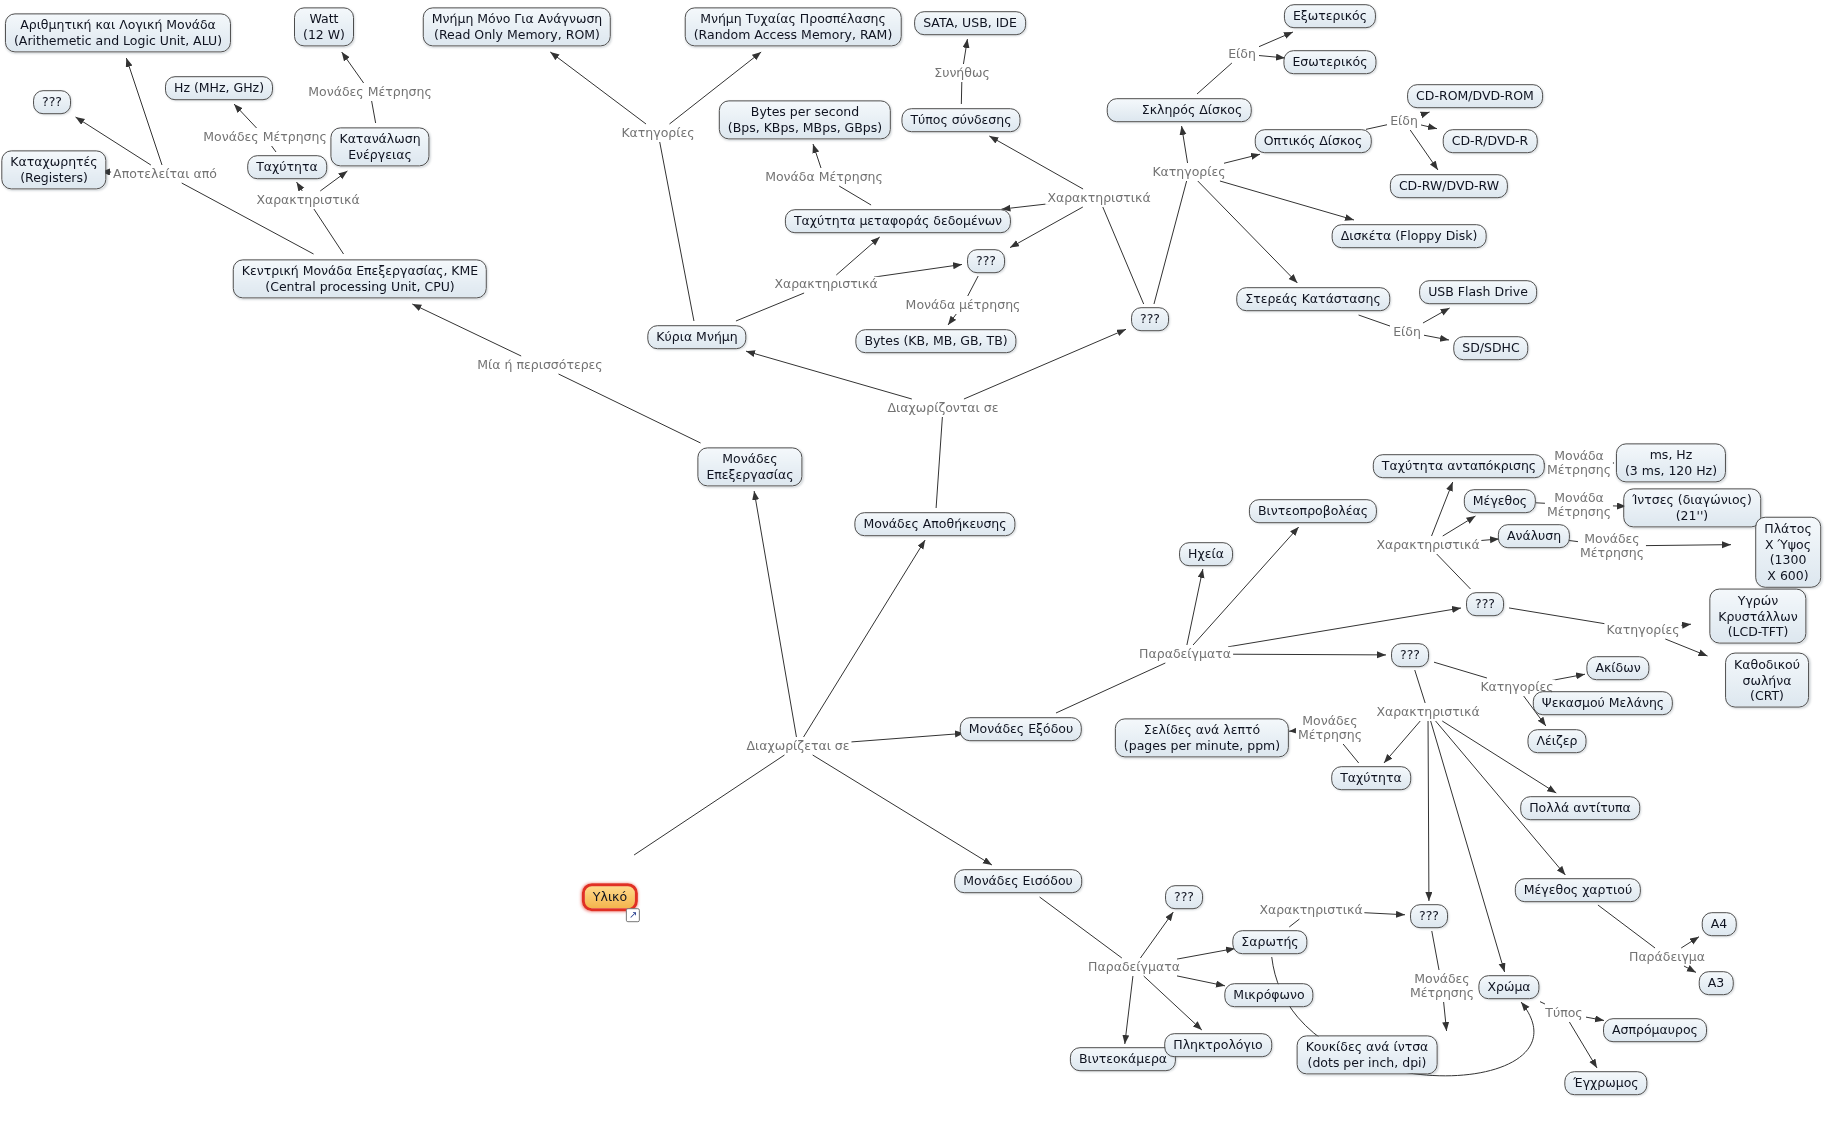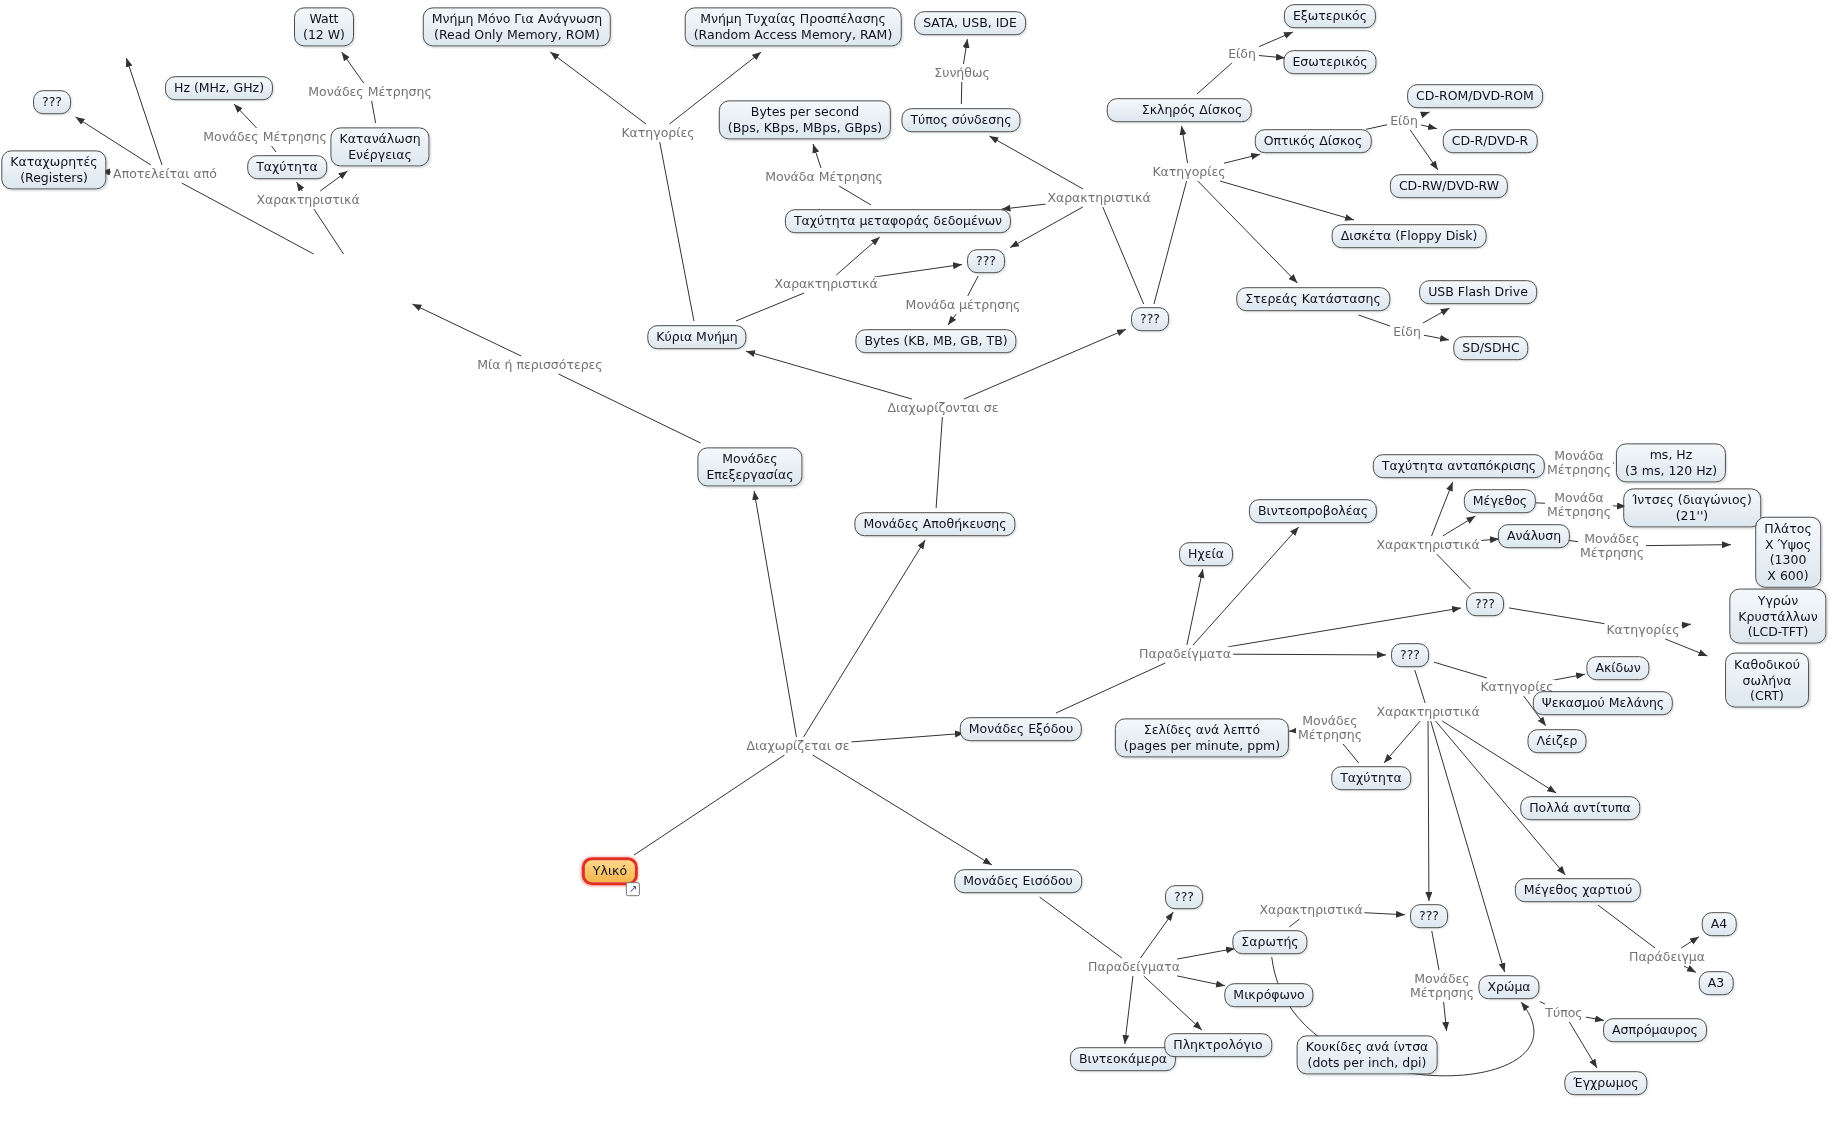--- a/index.html
+++ b/index.html
@@ -17,20 +17,21 @@
   }
   .phrase {
     position:absolute; transform:translate(-50%,-50%); z-index:1;
     font-size:12.5px; color:#737373; text-align:center;
     white-space:pre-line; line-height:1.15; background:#ffffff; padding:0 2px;
   }
   .highlight {
     background:linear-gradient(#ffd98a,#f4b54d);
     border:3px solid #e03024;
     box-shadow:0 0 3px rgba(224,48,36,0.55);
+    margin-top:26px;
   }
   .resource-icon {
     position:absolute; right:-5px; bottom:-14px; width:14px; height:14px;
     background:#ffffff; border:1px solid #777; border-radius:2px;
     font-size:10px; line-height:12px; text-align:center; color:#223a8c;
     z-index:3; cursor:pointer;
   }
 </style>
 </head>
 <body>
@@ -135,36 +136,40 @@
       <line x1="1039.5813953488373" y1="897" x2="1121.860465116279" y2="958" stroke="#333333" stroke-width="1"></line>
       <line x1="1140.4285714285713" y1="958" x2="1173.2857142857142" y2="912" stroke="#333333" stroke-width="1" marker-end="url(#arrow)"></line>
       <line x1="1177" y1="959.0955882352941" x2="1235" y2="948.4338235294117" stroke="#333333" stroke-width="1" marker-end="url(#arrow)"></line>
       <line x1="1177" y1="975.9185185185186" x2="1225" y2="985.8740740740741" stroke="#333333" stroke-width="1" marker-end="url(#arrow)"></line>
       <line x1="1143.6923076923076" y1="976" x2="1201.8461538461538" y2="1030" stroke="#333333" stroke-width="1" marker-end="url(#arrow)"></line>
       <line x1="1132.9239130434783" y1="976" x2="1124.7934782608695" y2="1044" stroke="#333333" stroke-width="1" marker-end="url(#arrow)"></line>
       <line x1="1289.21875" y1="927" x2="1299.46875" y2="919" stroke="#333333" stroke-width="1"></line>
       <line x1="1359" y1="912.4406779661017" x2="1405" y2="914.7796610169491" stroke="#333333" stroke-width="1" marker-end="url(#arrow)"></line>
       <path d="M 1271.7341040462427 957 C 1290 1115, 1600 1100, 1521.0796460176991 1002" fill="none" stroke="#333333" stroke-width="1" marker-end="url(#arrow)"></path>
     </svg>
+<div class="node" style="left: 118px; top: 33px;"><span>Αριθμητική και Λογική Μονάδα
+(Arithemetic and Logic Unit, ALU)</span></div>
     <div class="node" style="left: 324px; top: 27px;"><span>Watt
 (12 W)</span></div>
     <div class="node" style="left: 517px; top: 27px;"><span>Μνήμη Μόνο Για Ανάγνωση
 (Read Only Memory, ROM)</span></div>
     <div class="node" style="left: 793px; top: 27px;"><span>Μνήμη Τυχαίας Προσπέλασης
 (Random Access Memory, RAM)</span></div>
     <div class="node" style="left: 970px; top: 23px;"><span>SATA, USB, IDE</span></div>
     <div class="node" style="left: 1330px; top: 16px;"><span>Εξωτερικός</span></div>
     <div class="node" style="left: 1330px; top: 62px;"><span>Εσωτερικός</span></div>
     <div class="node" style="left: 52px; top: 102px;"><span>???</span></div>
     <div class="node" style="left: 219px; top: 88px;"><span>Hz (MHz, GHz)</span></div>
     <div class="node" style="left: 54px; top: 170px;"><span>Καταχωρητές
 (Registers)</span></div>
     <div class="node" style="left: 287px; top: 167px;"><span>Ταχύτητα</span></div>
     <div class="node" style="left: 380px; top: 147px;"><span>Κατανάλωση
 Ενέργειας</span></div>
+    <div class="node" style="left: 360px; top: 279px;"><span>Κεντρική Μονάδα Επεξεργασίας, ΚΜΕ
+(Central processing Unit, CPU)</span></div>
     <div class="node" style="left: 805px; top: 120px;"><span>Bytes per second
 (Bps, KBps, MBps, GBps)</span></div>
     <div class="node" style="left: 961px; top: 120px;"><span>Τύπος σύνδεσης</span></div>
     <div class="node" style="left: 1179px; top: 110px; padding-left: 34px;"><span>Σκληρός Δίσκος</span></div>
     <div class="node" style="left: 1313px; top: 141px;"><span>Οπτικός Δίσκος</span></div>
     <div class="node" style="left: 1475px; top: 96px;"><span>CD-ROM/DVD-ROM</span></div>
     <div class="node" style="left: 1490px; top: 141px;"><span>CD-R/DVD-R</span></div>
     <div class="node" style="left: 1449px; top: 186px;"><span>CD-RW/DVD-RW</span></div>
     <div class="node" style="left: 1409px; top: 236px;"><span>Δισκέτα (Floppy Disk)</span></div>
     <div class="node" style="left: 898px; top: 221px;"><span>Ταχύτητα μεταφοράς δεδομένων</span></div>
@@ -183,21 +188,21 @@
 (3 ms, 120 Hz)</span></div>
     <div class="node" style="left: 1500px; top: 501px;"><span>Μέγεθος</span></div>
     <div class="node" style="left: 1692px; top: 508px;"><span>Ίντσες (διαγώνιος)
 (21'')</span></div>
     <div class="node" style="left: 1534px; top: 536px;"><span>Ανάλυση</span></div>
     <div class="node" style="left: 1788px; top: 552px;"><span>Πλάτος X Ύψος
 (1300 X 600)</span></div>
     <div class="node" style="left: 1313px; top: 511px;"><span>Βιντεοπροβολέας</span></div>
     <div class="node" style="left: 1206px; top: 554px;"><span>Ηχεία</span></div>
     <div class="node" style="left: 1485px; top: 604px;"><span>???</span></div>
-    <div class="node" style="left: 1758px; top: 616px; margin-left: 20px;"><span>Υγρών Κρυστάλλων
+    <div class="node" style="left: 1758px; top: 616px;"><span>Υγρών Κρυστάλλων
 (LCD-TFT)</span></div>
     <div class="node" style="left: 1767px; top: 680px;"><span>Καθοδικού σωλήνα
 (CRT)</span></div>
     <div class="node" style="left: 1410px; top: 655px;"><span>???</span></div>
     <div class="node" style="left: 1618px; top: 668px;"><span>Ακίδων</span></div>
     <div class="node" style="left: 1603px; top: 703px;"><span>Ψεκασμού Μελάνης</span></div>
     <div class="node" style="left: 1557px; top: 741px;"><span>Λέιζερ</span></div>
     <div class="node" style="left: 1021px; top: 729px;"><span>Μονάδες Εξόδου</span></div>
     <div class="node" style="left: 1202px; top: 738px;"><span>Σελίδες ανά λεπτό
 (pages per minute, ppm)</span></div>

